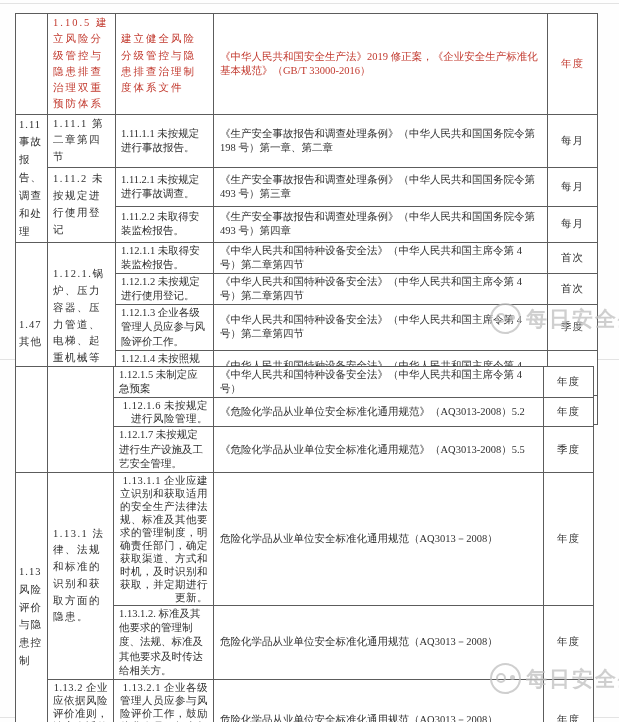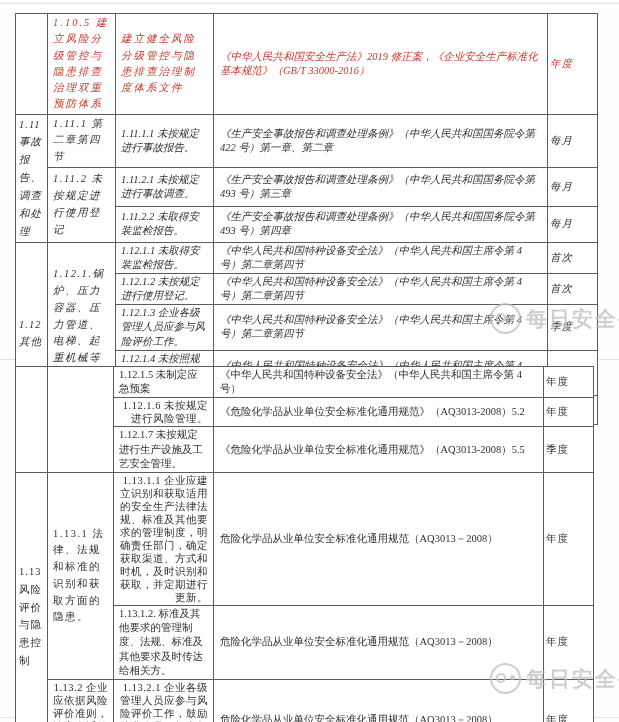--- a/index.html
+++ b/index.html
@@ -7,32 +7,32 @@
     position:relative; width:619px; height:722px; overflow:hidden;
     background:#fefefe; color:#303030;
     font-family:"Liberation Serif","DejaVu Serif",serif;
   }
   .seam { position:absolute; left:0; width:100%; height:1px; background:#e3e3e3; }
   .seam-top { top:3px; }
   .seam-mid { top:359px; }
   .seam-bottom { top:717px; }
 
   table.tbl { position:absolute; border-collapse:collapse; table-layout:fixed; background:#fff; }
-  .t1 { left:15px; top:13px;  width:582px;font-style:italic; }
+  .t1 { left:15px; top:13px;  width:582px; }
   .t2 { left:15px; top:366px; width:578px; }
   .tbl td {
     border:1px solid #5c5c5c;
     padding:1px 5px;
     font-size:10.5px; line-height:1.35;
     vertical-align:middle;
     word-break:break-all;
   }
   td.cat  { padding:1px 3px; letter-spacing:1px; line-height:1.7; }
   td.sub  { letter-spacing:1.5px; line-height:1.6; }
-  td.freq { padding:1px 2px; letter-spacing:1px; }
+  td.freq { text-align:center; padding:1px 2px; letter-spacing:1px; }
   td.ref  { padding:1px 6px; }
   tr.red td, td.red { color:var(--red,#c2392e); }
   td.sp   { letter-spacing:2px; line-height:1.55; }
   td.tight{ line-height:1.24; letter-spacing:0.5px;text-align:right; }
 
   .wm { position:absolute; display:flex; align-items:center; gap:5px; opacity:.75; pointer-events:none; }
   .wm1 { left:490px; top:303px; }
   .wm2 { left:490px; top:663px; }
   .wm-icon {
     width:27px; height:27px; flex:0 0 auto;
@@ -75,36 +75,36 @@
         <td class="cat"></td>
         <td class="sub sp">1.10.5 建立风险分级管控与隐患排查治理双重预防体系</td>
         <td class="sp">建立健全风险分级管控与隐患排查治理制度体系文件</td>
         <td class="ref">《中华人民共和国安全生产法》2019 修正案，《企业安全生产标准化基本规范》（GB/T 33000-2016）</td>
         <td class="freq">年度</td>
       </tr>
       <tr style="height:31px">
         <td class="cat" rowspan="3">1.11 事故报告、调查和处理</td>
         <td class="sub">1.11.1 第二章第四节</td>
         <td>1.11.1.1 未按规定进行事故报告。</td>
-        <td class="ref">《生产安全事故报告和调查处理条例》（中华人民共和国国务院令第 422 号）第一章、第二章</td>
+        <td class="ref">《生产安全事故报告和调查处理条例》（中华人民共和国国务院令第 198 号）第一章、第二章</td>
         <td class="freq">每月</td>
       </tr>
       <tr style="height:30px">
         <td class="sub" rowspan="2">1.11.2 未按规定进行使用登记</td>
         <td>1.11.2.1 未按规定进行事故调查。</td>
         <td class="ref">《生产安全事故报告和调查处理条例》（中华人民共和国国务院令第 493 号）第三章</td>
         <td class="freq">每月</td>
       </tr>
       <tr style="height:30px">
         <td>1.11.2.2 未取得安装监检报告。</td>
         <td class="ref">《生产安全事故报告和调查处理条例》（中华人民共和国国务院令第 493 号）第四章</td>
         <td class="freq">每月</td>
       </tr>
       <tr style="height:30px">
-        <td class="cat" rowspan="5">1.12 其他</td>
+        <td class="cat" rowspan="5">1.47 其他</td>
         <td class="sub" rowspan="5">1.12.1.锅炉、压力容器、压力管道、电梯、起重机械等特种设备隐患</td>
         <td>1.12.1.1 未取得安装监检报告。</td>
         <td class="ref">《中华人民共和国特种设备安全法》（中华人民共和国主席令第 4 号）第二章第四节</td>
         <td class="freq">首次</td>
       </tr>
       <tr style="height:29px">
         <td>1.12.1.2 未按规定进行使用登记。</td>
         <td class="ref">《中华人民共和国特种设备安全法》（中华人民共和国主席令第 4 号）第二章第四节</td>
         <td class="freq">首次</td>
       </tr>

